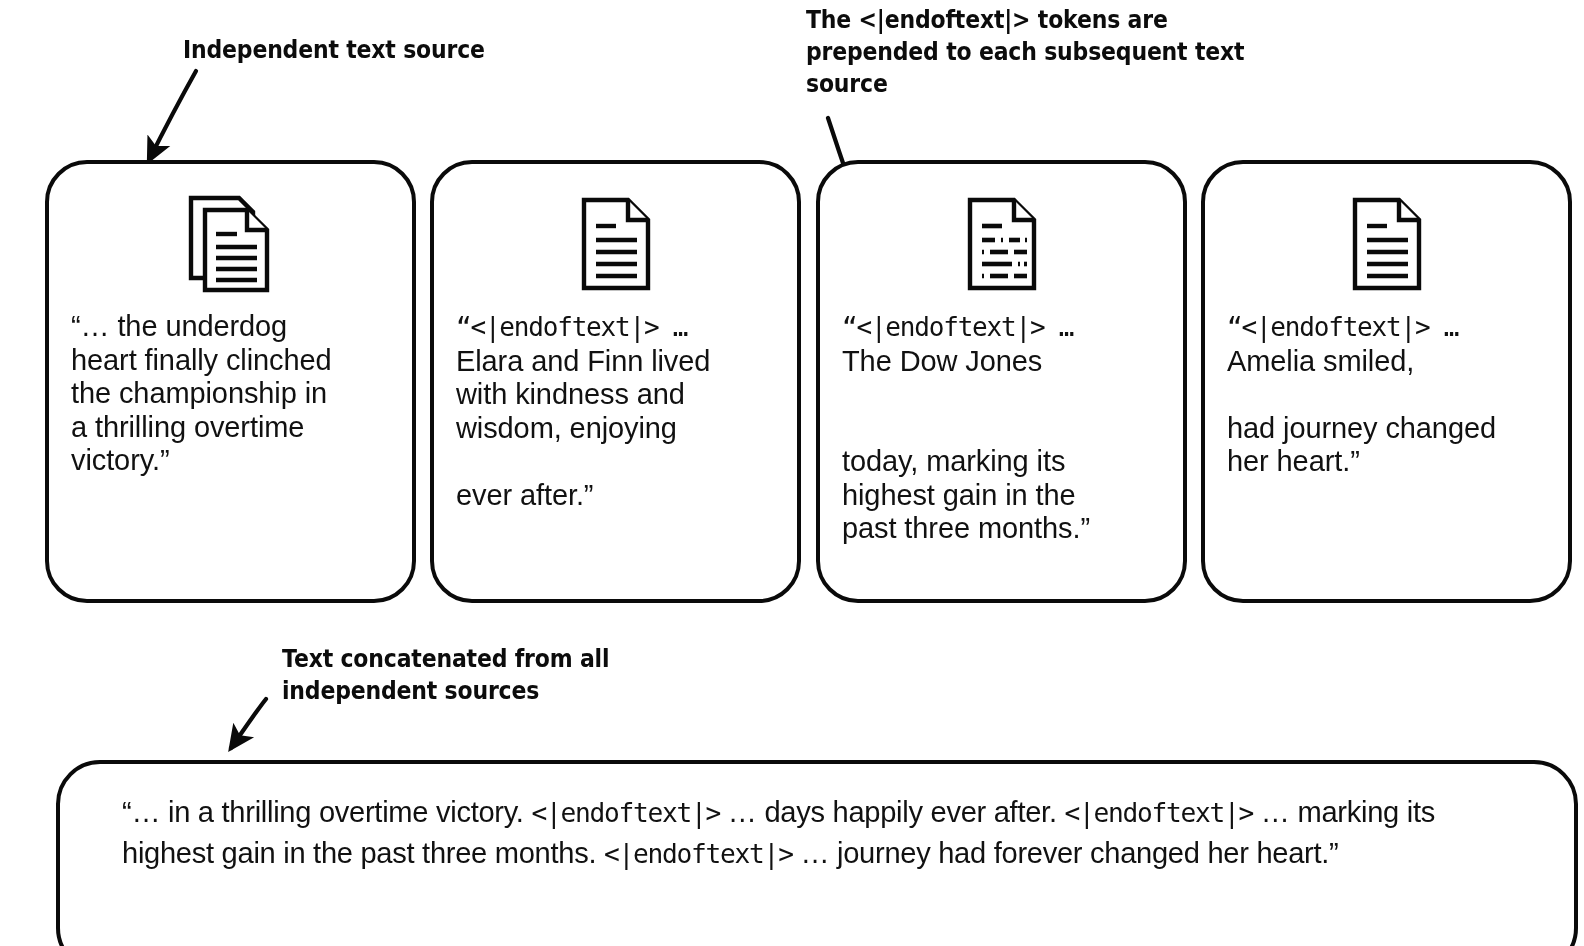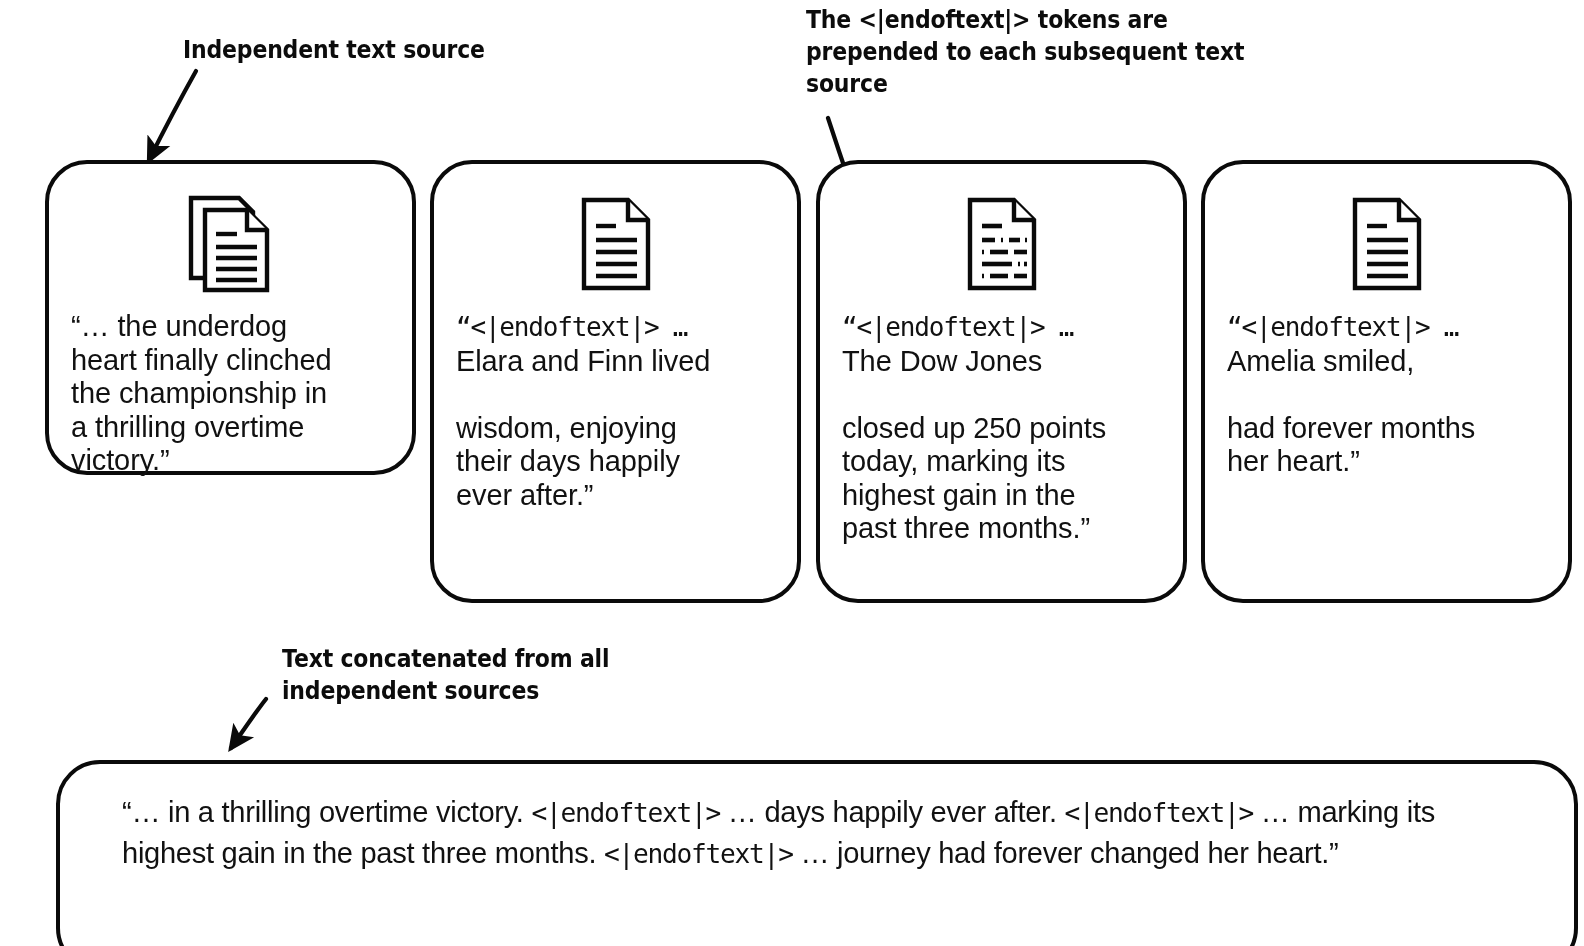--- a/index.html
+++ b/index.html
@@ -79,21 +79,21 @@
     letter-spacing: -0.1px;
     color: #111111;
   }
   .card-body .tok {
     font-family: "DejaVu Sans Mono", monospace;
     font-size: 26px;
     letter-spacing: -1.2px;
     text-align: center;
   }
 
-  #card-1 { left: 45px;   top: 160px; width: 371px; height: 315px; }
+  #card-1 { left: 45px;   top: 160px; width: 371px; height: 443px; }
   #card-2 { left: 430px;  top: 160px; width: 371px; height: 443px; }
   #card-3 { left: 816px;  top: 160px; width: 371px; height: 443px; }
   #card-4 { left: 1201px; top: 160px; width: 371px; height: 443px; }
 
   
   #concat-box {
     position: absolute;
     box-sizing: border-box;
     left: 56px;
     top: 760px;
@@ -178,21 +178,21 @@
         </g>
         <g stroke="#0a0a0a" stroke-width="4.4" stroke-linecap="butt">
           <line x1="32" y1="34" x2="52" y2="34"></line>
           <line x1="32" y1="48" x2="73" y2="48"></line>
           <line x1="32" y1="60" x2="73" y2="60"></line>
           <line x1="32" y1="72" x2="73" y2="72"></line>
           <line x1="32" y1="84" x2="73" y2="84"></line>
         </g>
       </svg>
     </div>
-    <div class="card-body"><span class="tok">“&lt;|endoftext|&gt; …</span><br><span>Elara and Finn lived</span><br><br><span>wisdom, enjoying</span><br><span>their days happily</span><br><span>ever after.”</span></div>
+    <div class="card-body"><span class="tok">“&lt;|endoftext|&gt; …</span><br><span>Elara and Finn lived</span><br><span>with kindness and</span><br><span>wisdom, enjoying</span><br><br><span>ever after.”</span></div>
   </div>
 
   <div class="card" id="card-3">
     <div class="card-icon doc-icon">
       <svg width="104" height="104" viewBox="0 0 104 104" xmlns="http://www.w3.org/2000/svg">
         <g fill="none" stroke="#0a0a0a" stroke-width="4.4" stroke-linejoin="miter">
           <path d="M 20 8 L 64 8 L 84 28 L 84 96 L 20 96 Z" fill="#fff"></path>
           <path d="M 64 8 L 64 28 L 84 28" fill="#fff"></path>
         </g>
         <g stroke="#0a0a0a" stroke-width="4.6" stroke-linecap="butt">
@@ -206,39 +206,39 @@
           <line x1="64" y1="60" x2="77" y2="60"></line>
           <line x1="32" y1="72" x2="62" y2="72"></line>
           <line x1="68" y1="72" x2="70" y2="72"></line>
           <line x1="74" y1="72" x2="77" y2="72"></line>
           <line x1="32" y1="84" x2="34" y2="84"></line>
           <line x1="40" y1="84" x2="58" y2="84"></line>
           <line x1="64" y1="84" x2="77" y2="84"></line>
         </g>
       </svg>
     </div>
-    <div class="card-body"><span class="tok">“&lt;|endoftext|&gt; …</span><br><span>The Dow Jones</span><br><br><span>closed up 250 points</span><br><span>today, marking its</span><br><span>highest gain in the</span><br><span>past three months.”</span></div>
+    <div class="card-body"><span class="tok">“&lt;|endoftext|&gt; …</span><br><span>The Dow Jones</span><br><br><br><span>today, marking its</span><br><span>highest gain in the</span><br><span>past three months.”</span></div>
   </div>
 
   <div class="card" id="card-4">
     <div class="card-icon doc-icon">
       <svg width="104" height="104" viewBox="0 0 104 104" xmlns="http://www.w3.org/2000/svg">
         <g fill="none" stroke="#0a0a0a" stroke-width="4.4" stroke-linejoin="miter">
           <path d="M 20 8 L 64 8 L 84 28 L 84 96 L 20 96 Z" fill="#fff"></path>
           <path d="M 64 8 L 64 28 L 84 28" fill="#fff"></path>
         </g>
         <g stroke="#0a0a0a" stroke-width="4.4" stroke-linecap="butt">
           <line x1="32" y1="34" x2="52" y2="34"></line>
           <line x1="32" y1="48" x2="73" y2="48"></line>
           <line x1="32" y1="60" x2="73" y2="60"></line>
           <line x1="32" y1="72" x2="73" y2="72"></line>
           <line x1="32" y1="84" x2="73" y2="84"></line>
         </g>
       </svg>
     </div>
-    <div class="card-body"><span class="tok">“&lt;|endoftext|&gt; …</span><br><span>Amelia smiled,</span><br><br><span>had forever months</span><br><span>her heart.”</span></div>
+    <div class="card-body"><span class="tok">“&lt;|endoftext|&gt; …</span><br><span>Amelia smiled,</span><br><br><span>had journey changed</span><br><span>her heart.”</span></div>
   </div>
 
   <div id="concat-box">
     <div id="concat-text"><span>“… in a thrilling overtime victory. </span><span class="tok">&lt;|endoftext|&gt;</span><span> … days happily ever after. </span><span class="tok">&lt;|endoftext|&gt;</span><span> … marking its highest gain in the past three months. </span><span class="tok">&lt;|endoftext|&gt;</span><span> … journey had forever changed her heart.”</span></div>
   </div>
 
 </div>
 
 </body></html>

